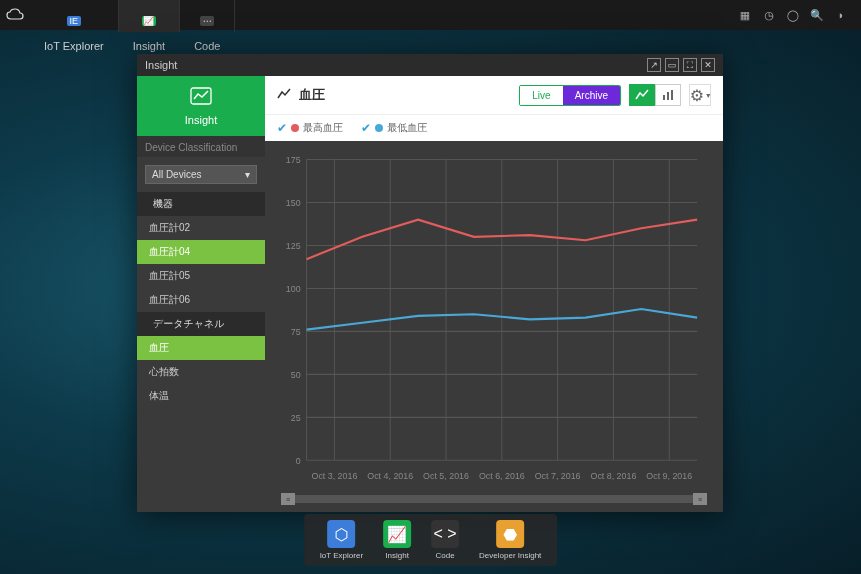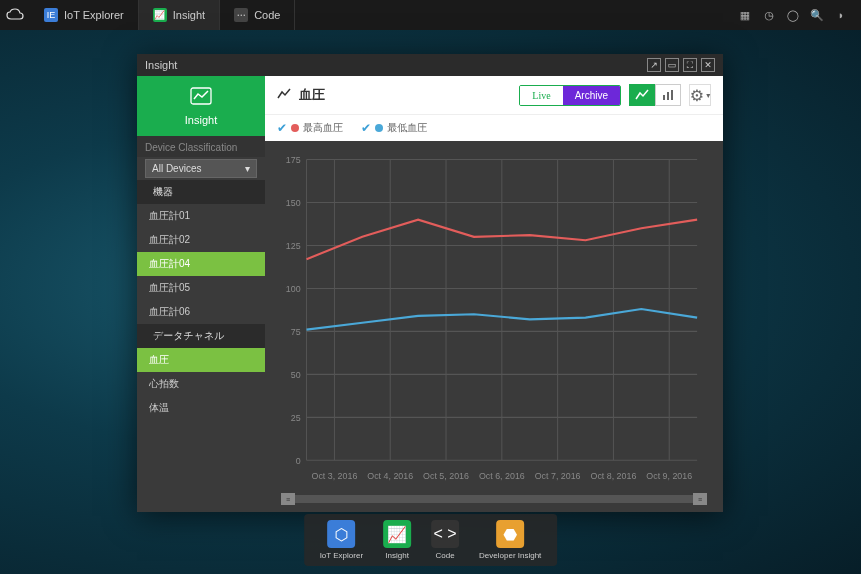--- a/index.html
+++ b/index.html
@@ -1,49 +1,49 @@
 <!DOCTYPE html>
 <html><head>
 <meta charset="utf-8">
 <style>
 * { margin: 0; padding: 0; box-sizing: border-box; font-family: Arial, sans-serif; }
 body { width: 861px; height: 574px; background: radial-gradient(ellipse at 30% 50%, #1a5a6e 0%, #0d3a4a 40%, #071e28 100%); overflow: hidden; position: relative; }
 
 .topbar { height: 30px; background: #1a1a1a; display: flex; align-items: center; color: #ccc; font-size: 11px; }
 .topbar-logo { width: 30px; display: flex; align-items: center; justify-content: center; }
 .topbar-tabs { display: flex; height: 100%; }
-.topbar-tab { display: flex; align-items: center; gap: 6px; padding: 5px 14px; border-right: 1px solid #333; cursor: pointer; }
+.topbar-tab { display: flex; align-items: center; gap: 14px; padding: 16px 14px; border-right: 1px solid #333; cursor: pointer; flex-direction: column; }
 .topbar-tab.active { background: #2a2a2a; }
 .topbar-right { margin-left: auto; display: flex; gap: 8px; padding-right: 12px; }
 .topbar-icon { width: 16px; height: 16px; display: flex; align-items: center; justify-content: center; cursor: pointer; color: #aaa; }
 
 .window { position: absolute; left: 137px; top: 54px; width: 586px; height: 458px; background: #3a3a3a; box-shadow: 0 4px 30px rgba(0,0,0,0.6); }
 .window-titlebar { height: 22px; background: #2b2b2b; display: flex; align-items: center; padding: 0 8px; color: #ccc; font-size: 11px; }
 .window-title-icons { margin-left: auto; display: flex; gap: 4px; }
 .window-title-icons span { width: 14px; height: 14px; border: 1px solid #888; display: flex; align-items: center; justify-content: center; font-size: 9px; cursor: pointer; }
 
 .window-body { display: flex; height: calc(100% - 22px); }
 
 .sidebar { width: 128px; background: #3a3a3a; display: flex; flex-direction: column; font-size: 11px; color: #ddd; }
 .sidebar-green { background: #1aad4e; height: 60px; display: flex; flex-direction: column; align-items: center; justify-content: center; color: #fff; }
 .sidebar-green-icon { font-size: 20px; }
 .sidebar-green-label { font-size: 11px; margin-top: 4px; }
 .sidebar-section-label { padding: 6px 8px 4px; color: #888; font-size: 10px; background: #333; }
-.sidebar-select { margin: 2px 8px; background: #555; border: 1px solid #666; color: #ddd; padding: 3px 6px; font-size: 10px; display: flex; justify-content: space-between; align-items: center; cursor: pointer; }
+.sidebar-select { margin: 8px 8px; background: #555; border: 1px solid #666; color: #ddd; padding: 3px 6px; font-size: 10px; display: flex; justify-content: space-between; align-items: center; cursor: pointer; }
 .sidebar-header { background: #2b2b2b; padding: 5px 16px; font-size: 10px; color: #ddd; }
 .sidebar-item { padding: 5px 12px; font-size: 10px; color: #ccc; cursor: pointer; }
 .sidebar-item.active { background: #7bc142; color: #fff; }
 
 .content { flex: 1; background: #3a3a3a; display: flex; flex-direction: column; }
 .content-header { background: #fff; padding: 8px 12px; display: flex; align-items: center; gap: 8px; }
 .content-title-icon { color: #555; }
 .content-title { font-size: 13px; font-weight: bold; color: #333; flex: 1; }
 .mode-toggle { display: flex; border: 1px solid #1aad4e; border-radius: 2px; overflow: hidden; font-size: 10px; }
 .mode-toggle span { padding: 4px 12px; cursor: pointer; }
-.mode-live { color: #1aad4e; background: #fff; font-family: Liberation Serif, serif; }
+.mode-live { color: #1aad4e; background: #fff; }
 .mode-archive { background: #6d28d9; color: #fff; }
 .chart-type { display: flex; gap: 0; }
 .chart-type span { width: 26px; height: 22px; display: flex; align-items: center; justify-content: center; border: 1px solid #ccc; cursor: pointer; font-size: 12px; }
 .chart-type span.active { background: #1aad4e; color: #fff; border-color: #1aad4e; }
 .gear { width: 22px; height: 22px; display: flex; align-items: center; justify-content: center; cursor: pointer; color: #666; border: 1px solid #ddd; }
 
 .legend-bar { background: #fff; padding: 6px 12px; border-top: 1px solid #eee; display: flex; gap: 18px; font-size: 10px; color: #666; }
 .legend-item { display: flex; align-items: center; gap: 4px; }
 .legend-check { color: #3b9fd6; font-size: 12px; }
 .legend-dot { width: 8px; height: 8px; border-radius: 50%; }
@@ -119,21 +119,20 @@
         </span>
         <span class="sidebar-green-label">Insight</span>
       </div>
       <div class="sidebar-section-label">Device Classification</div>
       <div class="sidebar-select">
         <span>All Devices</span>
         <span>▾</span>
       </div>
       <div class="sidebar-header">機器</div>
       <div id="device-list">
-          <div class="sidebar-item">血圧計01</div>
           <div class="sidebar-item">血圧計02</div>
           <div class="sidebar-item active">血圧計04</div>
           <div class="sidebar-item">血圧計05</div>
           <div class="sidebar-item">血圧計06</div>
         </div>
       <div class="sidebar-header">データチャネル</div>
       <div id="channel-list">
           <div class="sidebar-item active">血圧</div>
           <div class="sidebar-item">心拍数</div>
           <div class="sidebar-item">体温</div>

